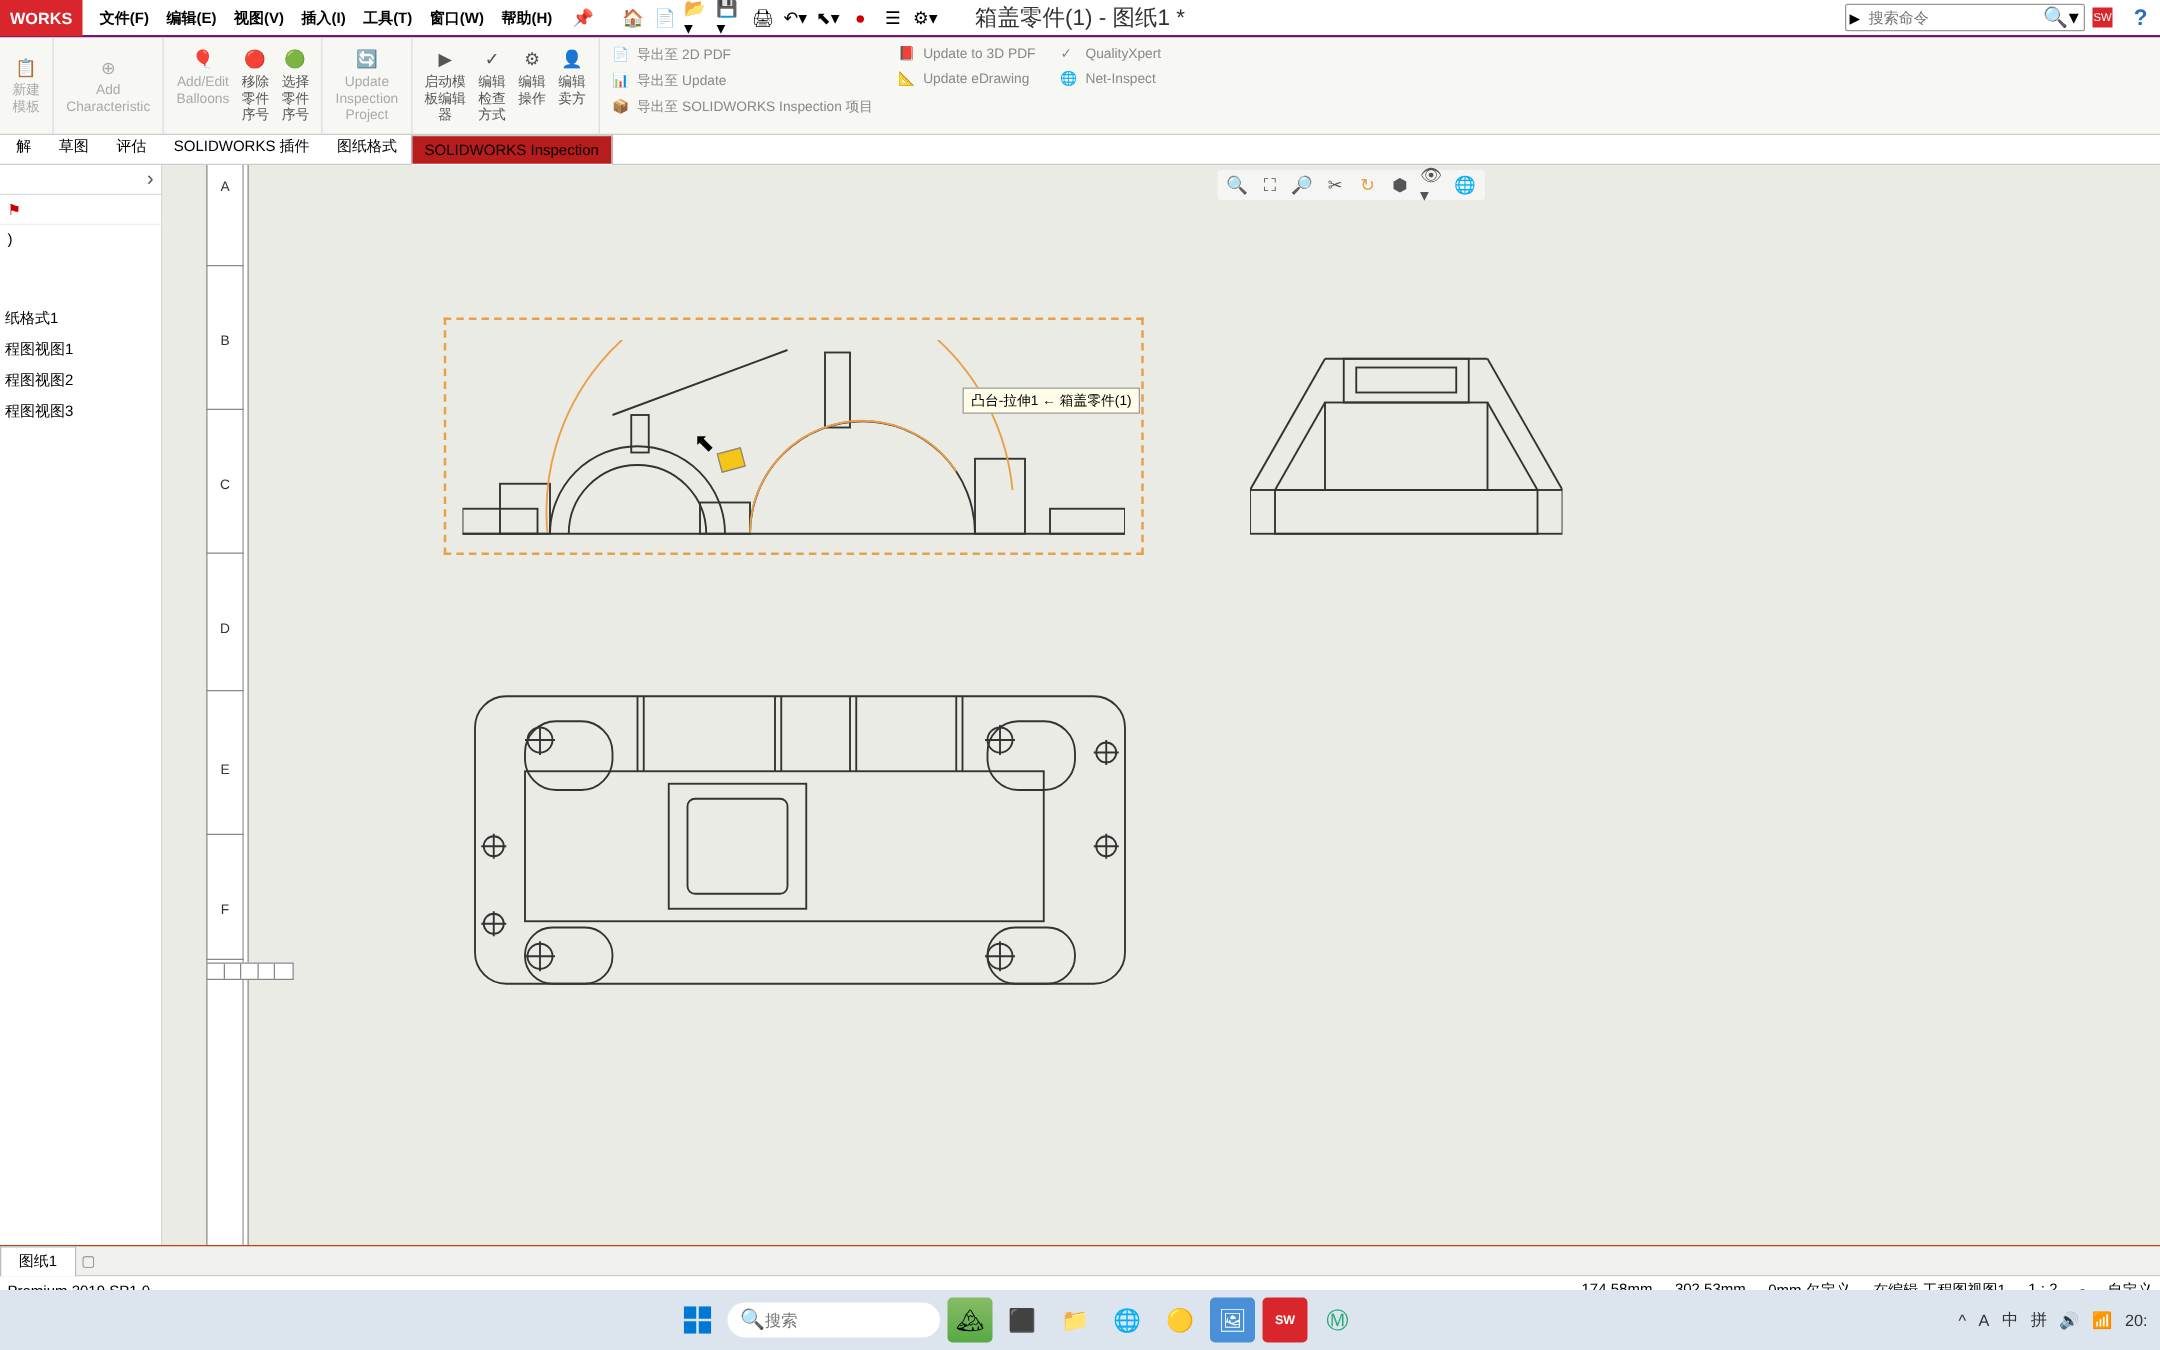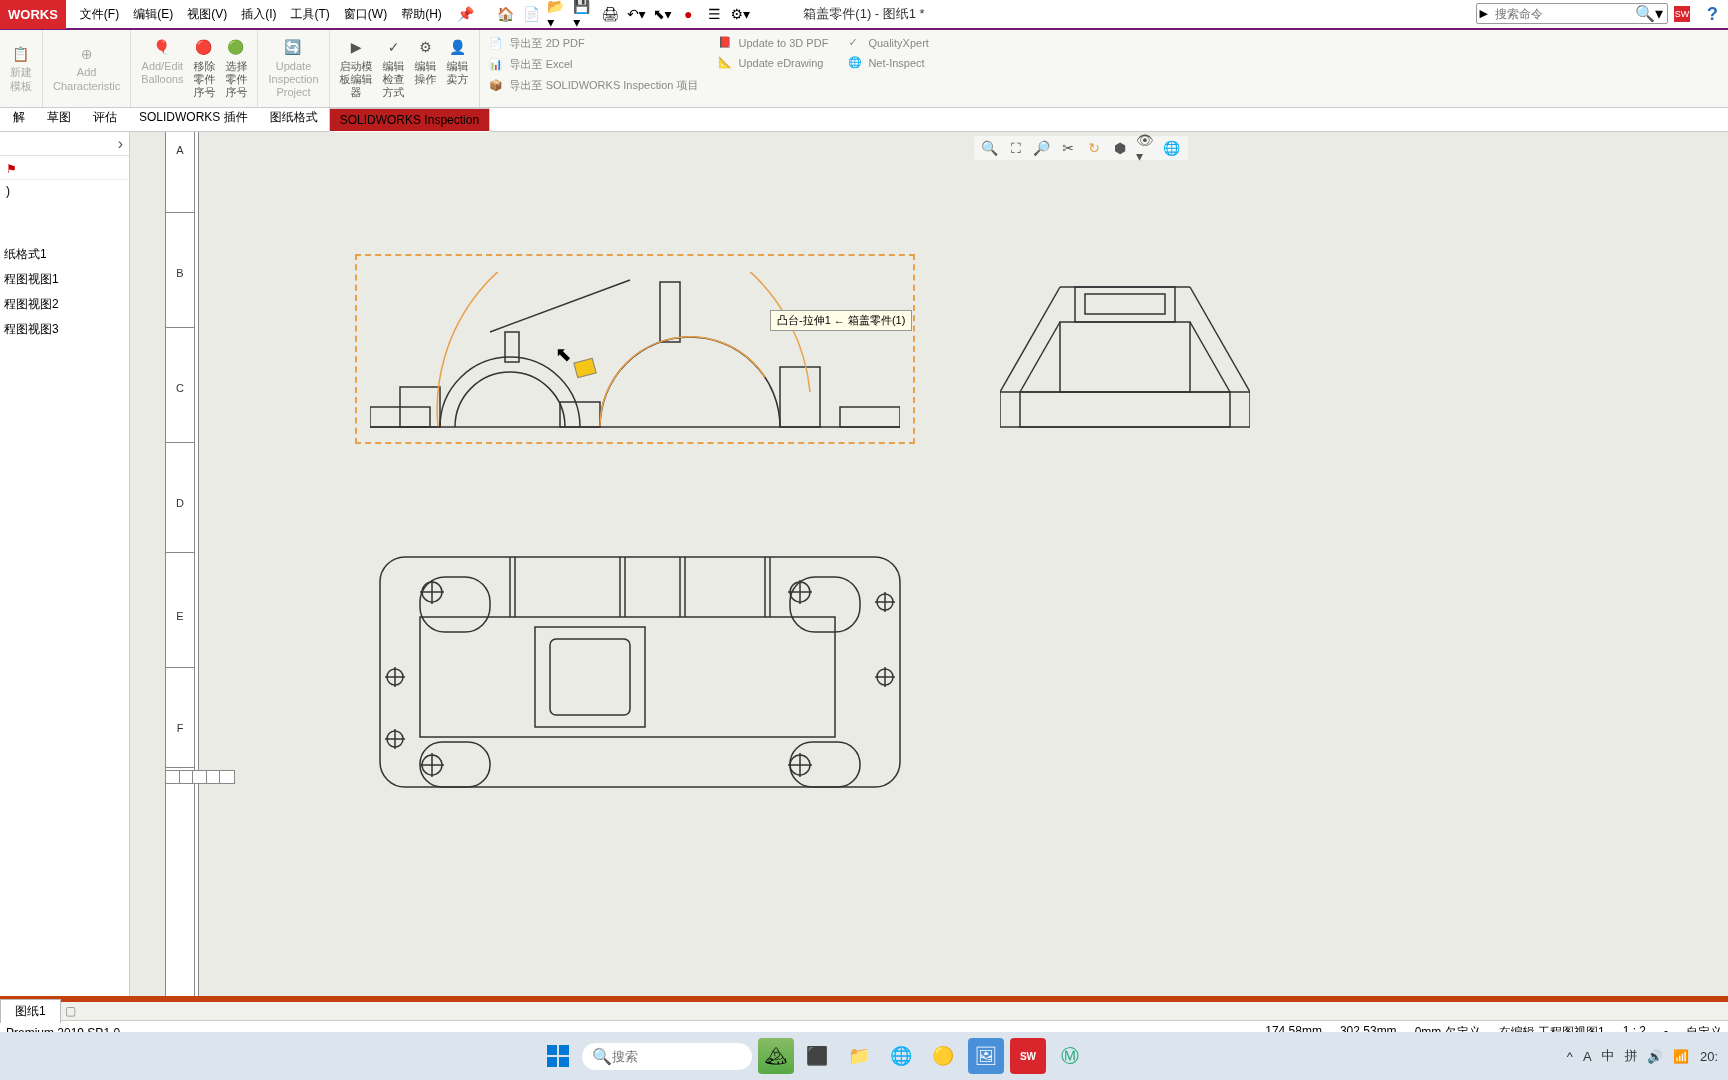--- a/index.html
+++ b/index.html
@@ -2,25 +2,25 @@
 <html><head>
 <meta charset="utf-8">
 <style>
 * { margin: 0; padding: 0; box-sizing: border-box; font-family: "Microsoft YaHei", sans-serif; }
 body { width: 1728px; height: 1080px; background: #e8e8e3; overflow: hidden; position: relative; }
 
 
 .menubar { height: 30px; background: #fff; display: flex; align-items: center; border-bottom: 2px solid #701a75; }
 .logo { background: #d9262c; color: #fff; font-weight: bold; font-size: 13px; padding: 0 8px; height: 30px; display: flex; align-items: center; }
 .menu-items { display: flex; gap: 2px; margin-left: 8px; }
-.menu-item { font-size: 12px; padding: 4px 6px; cursor: pointer; }
+.menu-item { font-size: 12px; padding: 4px 6px; cursor: pointer; font-weight: bold; }
 .pin-icon { margin: 0 10px; color: #2a6cbf; font-size: 14px; }
 .toolbar-icons { display: flex; gap: 4px; align-items: center; margin-left: 10px; }
 .tb-icon { width: 22px; height: 22px; display: flex; align-items: center; justify-content: center; font-size: 14px; cursor: pointer; }
-.doc-title { position: absolute; left: 50%; transform: translateX(-50%); font-size: 13px; color: #333; }
+.doc-title { position: absolute; left: 50%; transform: translateX(-50%); font-size: 18px; color: #333; }
 .search-box { position: absolute; right: 60px; top: 3px; display: flex; align-items: center; border: 1px solid #999; border-radius: 2px; background: #fff; }
 .search-box input { border: none; width: 140px; font-size: 12px; padding: 2px 4px; outline: none; }
 .help-q { position: absolute; right: 10px; top: 4px; font-size: 18px; color: #2a6cbf; font-weight: bold; }
 .sw-small { position: absolute; right: 38px; top: 6px; width: 16px; height: 16px; background: #d9262c; font-size: 9px; color: #fff; display: flex; align-items: center; justify-content: center; }
 
 
 .ribbon { height: 78px; background: #f7f7f4; border-bottom: 1px solid #ccc; display: flex; }
 .ribbon-group { display: flex; flex-direction: column; align-items: center; justify-content: center; padding: 2px 6px; border-right: 1px solid #ddd; }
 .ribbon-btn { display: flex; flex-direction: column; align-items: center; font-size: 11px; color: #555; padding: 2px 4px; cursor: pointer; text-align: center; line-height: 1.2; }
 .ribbon-btn.disabled { color: #aaa; }
@@ -51,21 +51,21 @@
 
 .selection-box { position: absolute; border: 2px dashed #e8a04a; }
 .tooltip { position: absolute; background: #fffce8; border: 1px solid #999; font-size: 11px; padding: 2px 6px; }
 .cursor-arrow { position: absolute; font-size: 20px; color: #000; pointer-events: none; z-index: 10;}
 .cursor-box { position: absolute; width: 20px; height: 16px; background: #f5c518; border: 1px solid #888; transform: rotate(-15deg); pointer-events: none; z-index: 9;}
 
 
 .drawing-view { position: absolute; }
 
 
-.sheet-tabs { height: 24px; background: #f0f0ec; border-top: 6px solid #c2410c; display: flex; align-items: center; }
+.sheet-tabs { height: 24px; background: #f0f0ec; border-top: 1px solid #c2410c; display: flex; align-items: center; }
 .sheet-tab { font-size: 12px; padding: 3px 14px; background: #fff; border: 1px solid #bbb; border-bottom: none; }
 
 
 .statusbar1 { height: 24px; background: #fff; border-top: 1px solid #ccc; display: flex; align-items: center; font-size: 12px; padding: 0 6px; justify-content: space-between; }
 .status-right { display: flex; gap: 18px; }
 .statusbar2 { height: 8px; background: #d0d0d0; }
 
 
 .taskbar { position: absolute; bottom: 0; left: 0; right: 0; height: 48px; background: #dce5ee; display: flex; align-items: center; padding: 0 10px; gap: 6px; }
 .tb-start { width: 36px; height: 36px; display: flex; align-items: center; justify-content: center; font-size: 20px; color: #0078d4; margin-left: 530px;}
@@ -183,21 +183,21 @@
       </div>
     </div>
   </div>
   <div class="export-col">
     <div class="export-item">
         <span class="export-icon">📄</span>
         <span>导出至 2D PDF</span>
       </div>
     <div class="export-item">
         <span class="export-icon">📊</span>
-        <span>导出至 Excel</span>
+        <span>导出至 Update</span>
       </div>
     <div class="export-item">
         <span class="export-icon">📦</span>
         <span>导出至 SOLIDWORKS Inspection 项目</span>
       </div>
   </div>
   <div class="export-col">
     <div class="export-item">
         <span class="export-icon">📕</span>
         <span>Update to 3D PDF</span>

